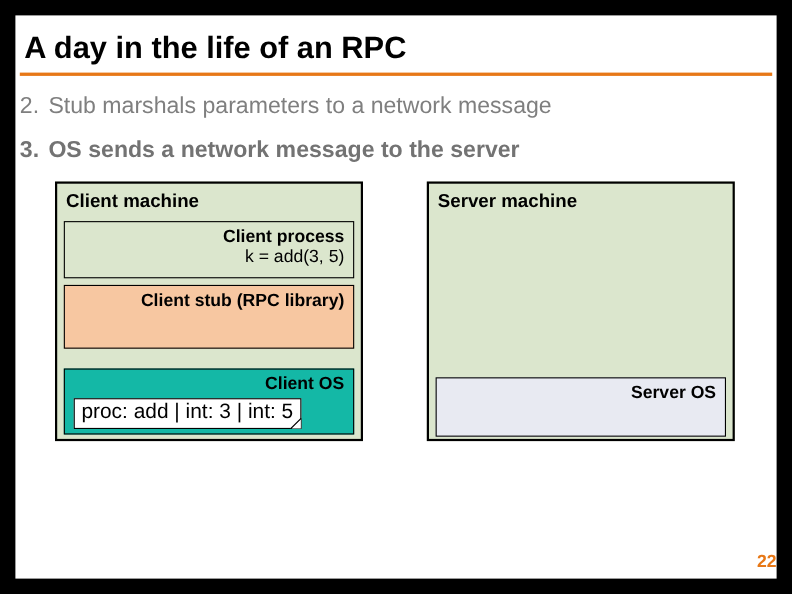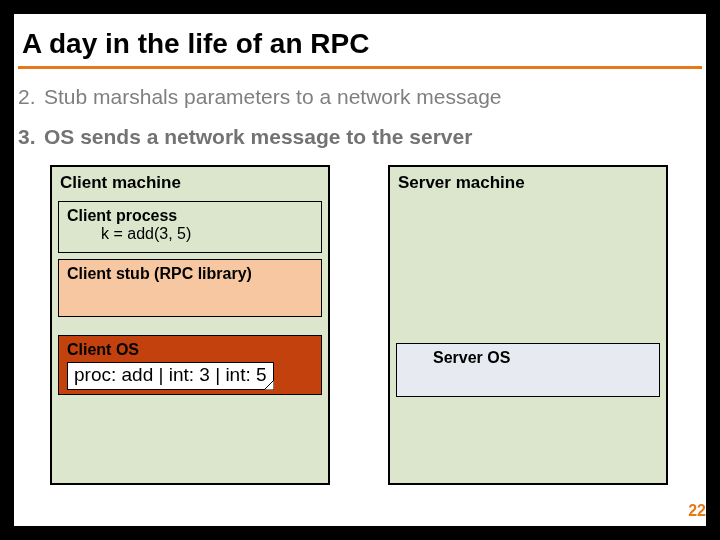--- a/index.html
+++ b/index.html
@@ -40,41 +40,42 @@
     position: relative;
     margin: 4px 22px 0 36px;
     height: 260px;
   }
   .machine {
     position: absolute;
     border: 2px solid #000;
     background: #dbe6cd;
     width: 280px;
     top: 0;
-    height: 320px;
+    height: 236px;
   }
   .machine.client { left: 0; }
   .machine.server { left: 338px; }
   .mlabel {
     font-size: 17px;
     font-weight: bold;
     padding: 6px 8px 4px 8px;
   }
   .box {
     margin: 4px 6px 6px 6px;
     border: 1.5px solid #000;
     padding: 5px 8px 5px 8px;
     font-size: 16px;
     font-weight: bold;
     position: relative;
+    text-align: right;
   }
   .box.process { background:#dbe6cd; height:52px; }
   .box.process .sub { font-weight: normal; padding-left: 34px; font-size:16px; }
   .box.stub { background:#f7c7a1; height:58px; }
-  .box.os { background:#c2410c; height:60px; margin-top:18px; }
+  .box.os { background:#14b8a6; height:60px; margin-top:18px; }
   .box.serveros { background:#e8eaf2; height:54px; margin-top:146px;padding-left:36px; }
   .msg {
     position:absolute;
     left:8px; bottom:4px;
     border:1.5px solid #000;
     background:#fff;
     font-size:19px;
     font-weight:normal;
     padding:1px 6px 3px 6px;
   }

